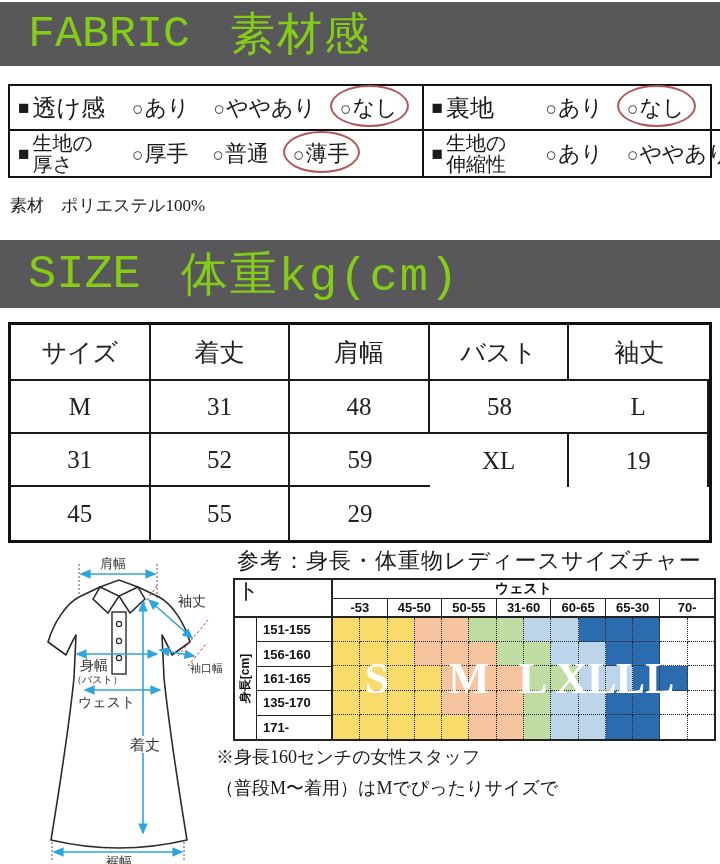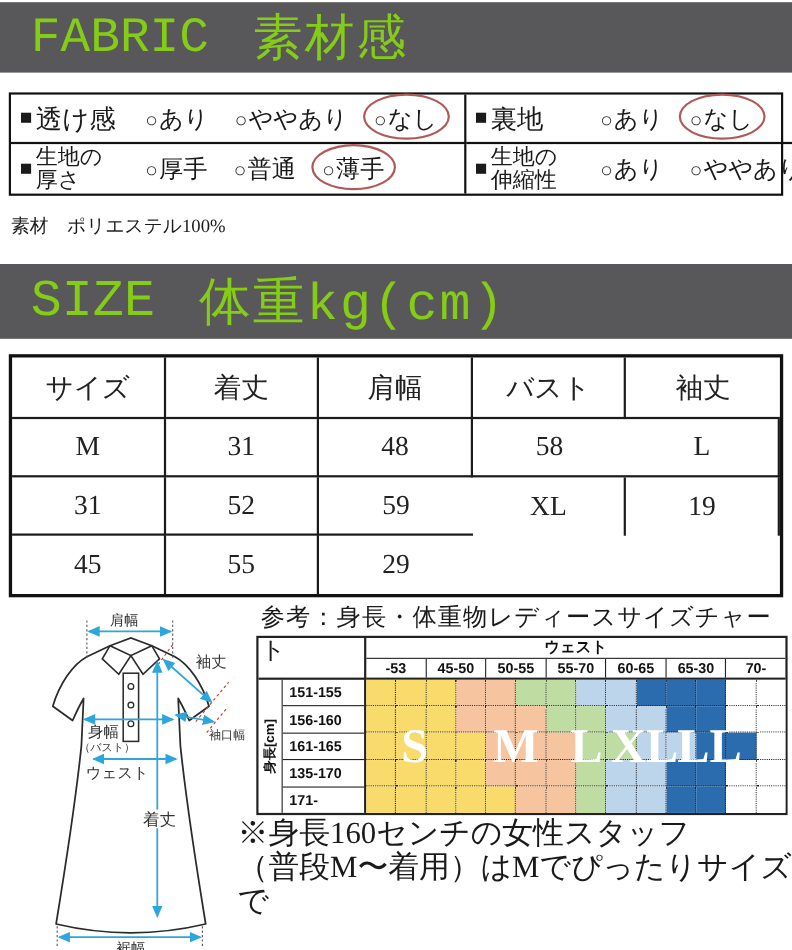--- a/index.html
+++ b/index.html
@@ -70,21 +70,21 @@
                 display:flex; flex-direction:column; }
   .chart-row { flex:1; display:flex; }
   .chart-cell { flex:1; border-right:1px dotted #222; border-bottom:1px dotted #222; box-sizing:border-box; }
   .chart-row .chart-cell:last-child { border-right:none; }
   .chart-row:last-child .chart-cell { border-bottom:none; }
   .size-letter { position:absolute; top:98px; transform:translate(-50%,-50%); color:#fff;
                  font-family:"Liberation Serif","DejaVu Serif",serif; font-weight:bold;
                  font-size:44px; z-index:3; pointer-events:none; }
 
   
-  #note { position:absolute; left:216px; top:742px; width:504px; font-size:28px; line-height:31px; }
+  #note { position:absolute; left:216px; top:742px; width:504px; font-size:18px; line-height:31px; }
   #note .l3 { margin-left:26px; }
 
   
   #dress { position:absolute; left:8px; top:556px; }
 </style>
 </head>
 <body>
 
 <div class="page">
 
@@ -174,21 +174,21 @@
 
   <div id="ref-caption">参考：身長・体重物レディースサイズチャート</div>
 
   <div id="chart">
     <div class="corner"></div>
     <div class="wtitle">ウェスト</div>
     <div class="col-headers">
       <span>-53</span>
       <span>45-50</span>
       <span>50-55</span>
-      <span>55-70</span>
+      <span>31-60</span>
       <span>60-65</span>
       <span>65-30</span>
       <span>70-</span>
     </div>
     <div class="row-axis">
       <span>身長[cm]</span>
     </div>
     <div class="row-headers">
       <span>151-155</span>
       <span>156-160</span>

